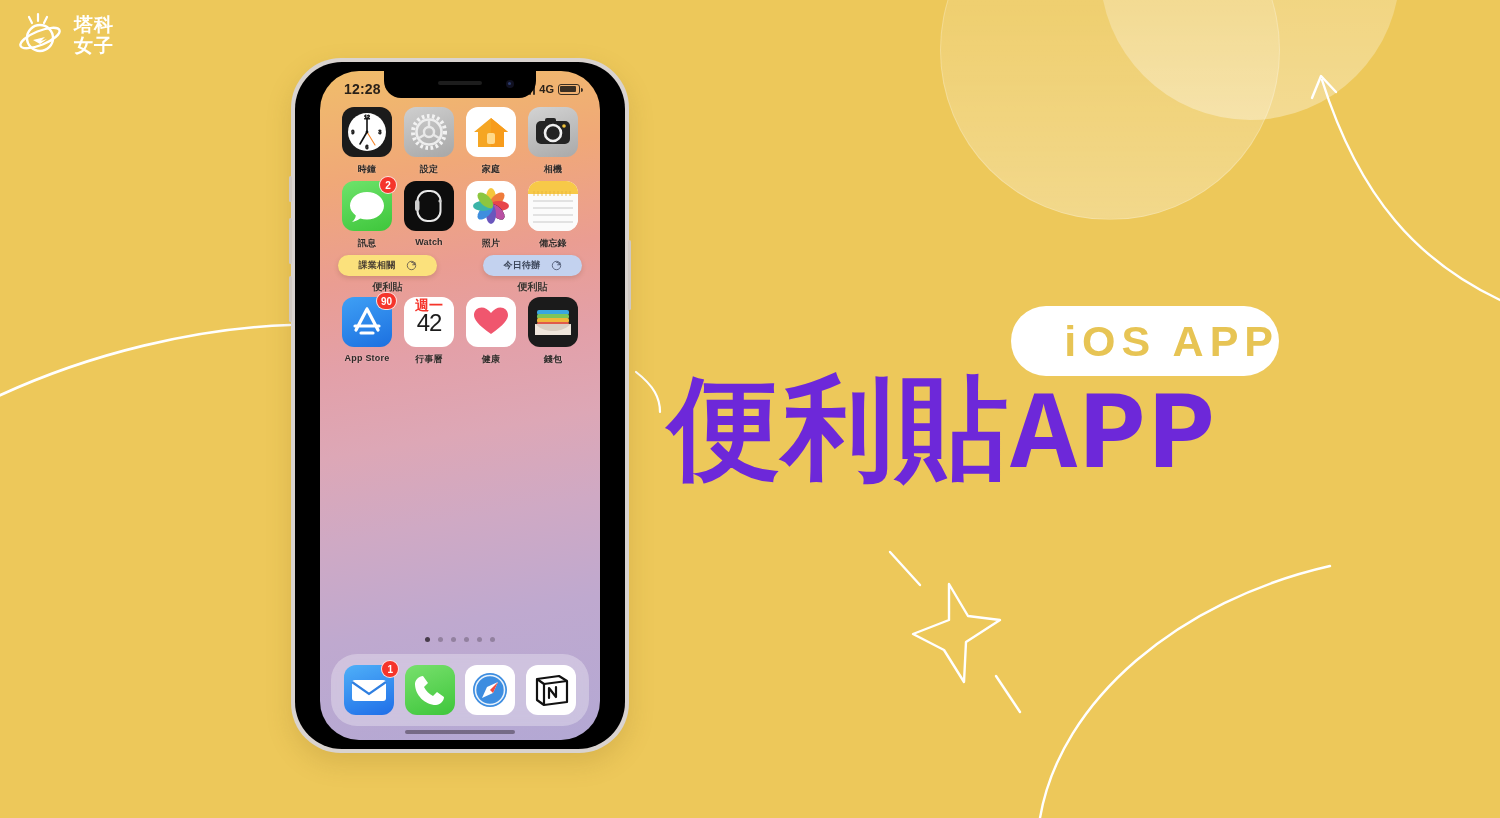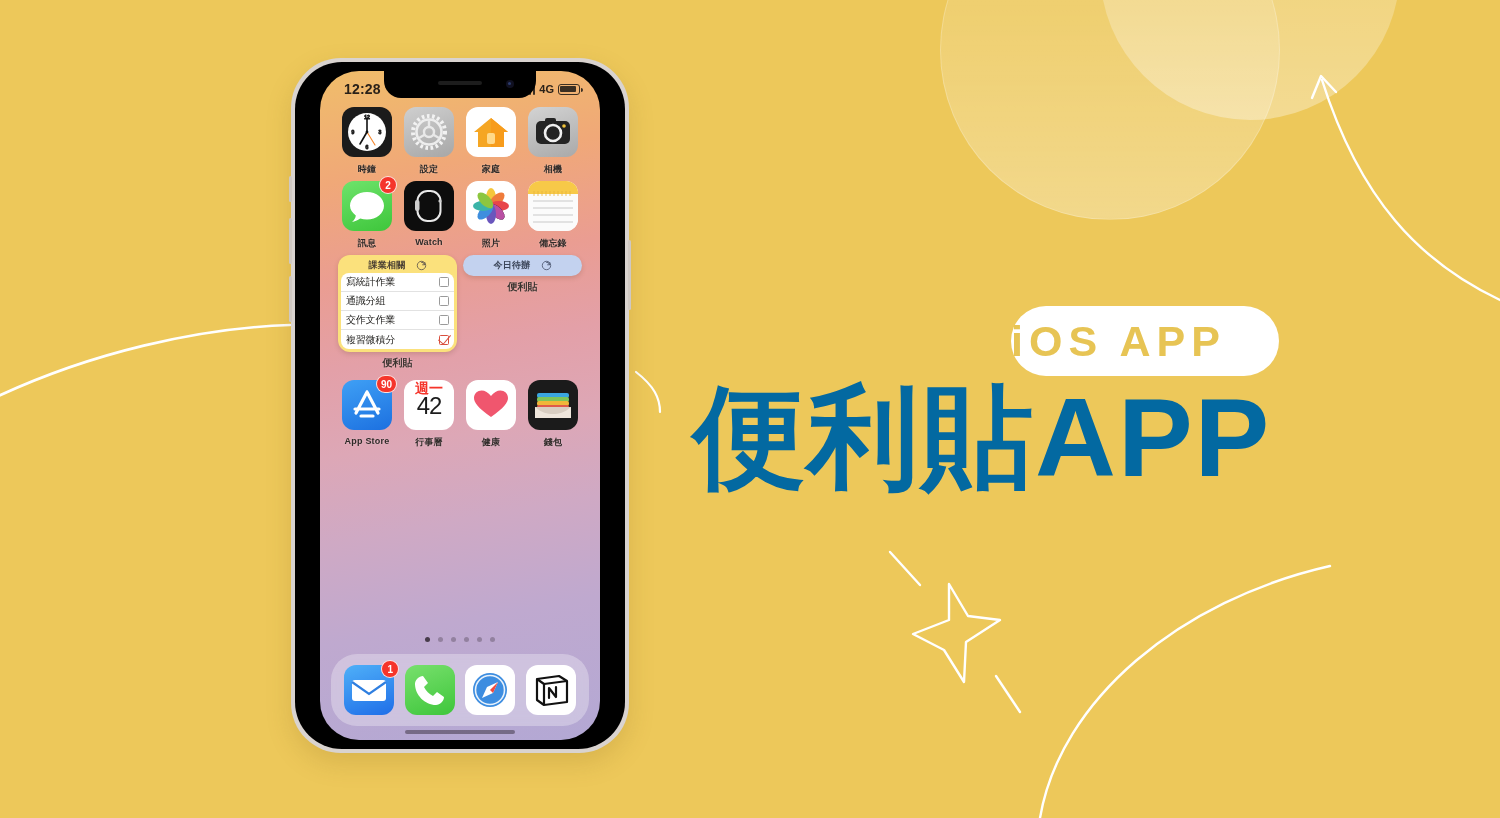--- a/index.html
+++ b/index.html
@@ -64,38 +64,39 @@
 
   
   .pill {
     position: absolute;
     left: 1011px; top: 306px;
     width: 268px; height: 70px;
     background: #ffffff;
     border-radius: 35px;
     display: flex;
     align-items: center;
-    justify-content: flex-start;
+    justify-content: flex-end;
   }
   .pill-text {
     color: #e7c454;
     font-size: 43px;
     font-weight: 700;
     letter-spacing: 6px;
   }
 
   .headline {
     position: absolute;
-    left: 693px; top: 382px;
-    color: #0369a1;
+    left: 668px; top: 382px;
+    color: #6d28d9;
     font-size: 112px;
     font-weight: 700;
     line-height: 112px;
     letter-spacing: 2px;
     white-space: nowrap;
+    font-family: Liberation Mono, monospace;
   }
 
   
   .phone {
     position: absolute;
     left: 291px; top: 58px;
     width: 338px; height: 695px;
     background: #d9d3cf;
     border-radius: 50px;
     box-shadow: 0 10px 26px rgba(120,90,20,0.18);
@@ -277,21 +278,21 @@
     padding: 0 2px;
     margin-bottom: 2px;
   }
   .widget-wrap {
     display: flex;
     flex-direction: column;
     align-items: center;
     gap: 4px;
   }
   .widget {
-    width: 119px;
+    width: 99px;
     border-radius: 12px;
     padding: 3px 3px 3px 3px;
     box-shadow: 0 2px 5px rgba(80,50,20,0.18);
   }
   .widget.yellow { background: #fbe17c; }
   .widget.blue   { background: #c3d2ef; }
   .widget-head {
     display: flex;
     align-items: center;
     justify-content: center;
@@ -425,20 +426,34 @@
 
     <path d="M1040 818 C1060 700, 1180 600, 1330 566" fill="none" stroke="#ffffff" stroke-width="2.4" stroke-linecap="round"></path>
 
     <path d="M949 584 L968 616 L1000 620 L966 642 L964 682 L944 650 L913 634 L949 620 Z" fill="none" stroke="#ffffff" stroke-width="2.4" stroke-linejoin="round"></path>
     <line x1="890" y1="552" x2="920" y2="585" stroke="#ffffff" stroke-width="2.4" stroke-linecap="round"></line>
     <line x1="996" y1="676" x2="1020" y2="712" stroke="#ffffff" stroke-width="2.4" stroke-linecap="round"></line>
 
     <path d="M636 372 C654 386, 660 398, 660 412" fill="none" stroke="#ffffff" stroke-width="2.2" stroke-linecap="round"></path>
   </svg>
 
+  <div class="logo">
+    <svg class="logo-mark" viewBox="0 0 54 54">
+      <circle cx="26" cy="30" r="13" fill="none" stroke="#ffffff" stroke-width="2.4"></circle>
+      <ellipse cx="26" cy="30" rx="21" ry="7" fill="none" stroke="#ffffff" stroke-width="2.4" transform="rotate(-22 26 30)"></ellipse>
+      <line x1="15" y1="9" x2="18" y2="15" stroke="#ffffff" stroke-width="2.2" stroke-linecap="round"></line>
+      <line x1="24" y1="6" x2="24" y2="13" stroke="#ffffff" stroke-width="2.2" stroke-linecap="round"></line>
+      <line x1="33" y1="9" x2="30" y2="15" stroke="#ffffff" stroke-width="2.2" stroke-linecap="round"></line>
+      <path d="M19 32 L31 29 L27 33 L33 31 L26 36 Z" fill="#ffffff"></path>
+    </svg>
+    <div class="logo-text">
+      <div>塔科</div>
+      <div>女子</div>
+    </div>
+  </div>
 
   <div class="pill">
     <span class="pill-text">iOS APP</span>
   </div>
   <div class="headline">便利貼APP</div>
 
   <div class="phone">
     <div class="btn-side btn-left-1"></div>
     <div class="btn-side btn-left-2"></div>
     <div class="btn-side btn-left-3"></div>
@@ -619,59 +634,41 @@
             <div class="widget-wrap">
               <div class="widget yellow">
                 <div class="widget-head">
                   <span class="widget-title">課業相關</span>
                   <svg class="refresh-icon" viewBox="0 0 12 12">
                     <circle cx="6" cy="6" r="4.6" fill="none" stroke="#6b6050" stroke-width="1"></circle>
                     <path d="M6 2.4 A3.6 3.6 0 0 1 9.4 5" fill="none" stroke="#6b6050" stroke-width="1.1" stroke-linecap="round"></path>
                     <path d="M9.6 2.2 L9.6 5.2 L6.8 5.2" fill="none" stroke="#6b6050" stroke-width="1" stroke-linejoin="round"></path>
                   </svg>
                 </div>
-                <div class="widget-body">
-                  <div class="todo">
-                    <span class="todo-text">寫統計作業</span>
-                    <span class="cbox"></span>
-                  </div>
-                  <div class="todo">
-                    <span class="todo-text">通識分組</span>
-                    <span class="cbox"></span>
-                  </div>
-                  <div class="todo">
-                    <span class="todo-text">交作文作業</span>
-                    <span class="cbox"></span>
-                  </div>
-                  <div class="todo">
-                    <span class="todo-text">複習微積分</span>
-                    <span class="cbox checked"></span>
-                  </div>
-                </div>
               </div>
               <span class="widget-label">便利貼</span>
             </div>
 
             <div class="widget-wrap">
               <div class="widget blue">
                 <div class="widget-head">
                   <span class="widget-title">今日待辦</span>
                   <svg class="refresh-icon" viewBox="0 0 12 12">
                     <circle cx="6" cy="6" r="4.6" fill="none" stroke="#55607a" stroke-width="1"></circle>
                     <path d="M6 2.4 A3.6 3.6 0 0 1 9.4 5" fill="none" stroke="#55607a" stroke-width="1.1" stroke-linecap="round"></path>
                     <path d="M9.6 2.2 L9.6 5.2 L6.8 5.2" fill="none" stroke="#55607a" stroke-width="1" stroke-linejoin="round"></path>
                   </svg>
                 </div>
               </div>
               <span class="widget-label">便利貼</span>
             </div>
 
           </div>
 
-          <div class="icon-row" style="margin-top:10px;">
+          <div class="icon-row" style="margin-top:3px;">
             <div class="app">
               <div class="app-icon">
                 <div class="glyph" style="background:linear-gradient(160deg,#3fa0f5,#1c70e0);">
                   <svg viewBox="0 0 50 50" width="50" height="50">
                     <path d="M25 12 L36 33 M25 12 L14 33 M13 29 L37 29 M19 36 L31 36" stroke="#ffffff" stroke-width="3.2" stroke-linecap="round" fill="none"></path>
                   </svg>
                 </div>
                 <span class="badge">90</span>
               </div>
               <span class="app-label">App Store</span>

